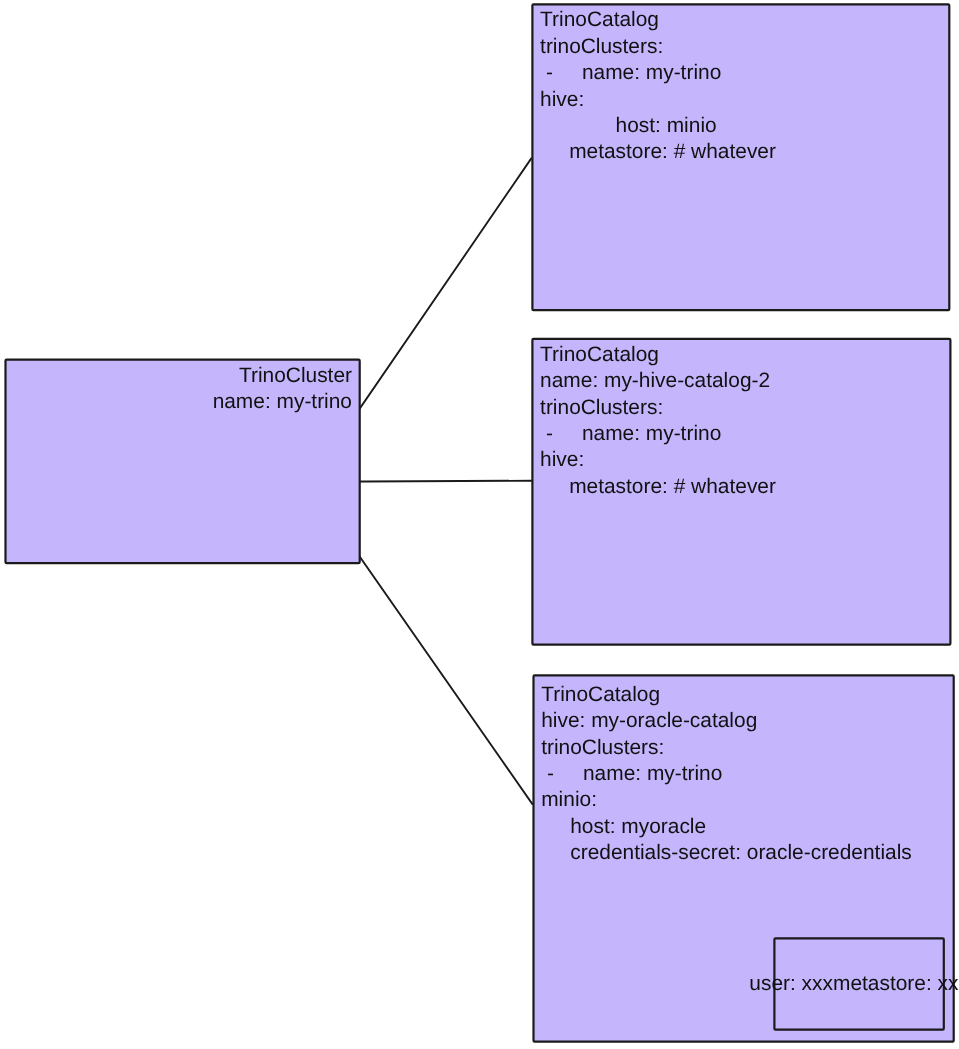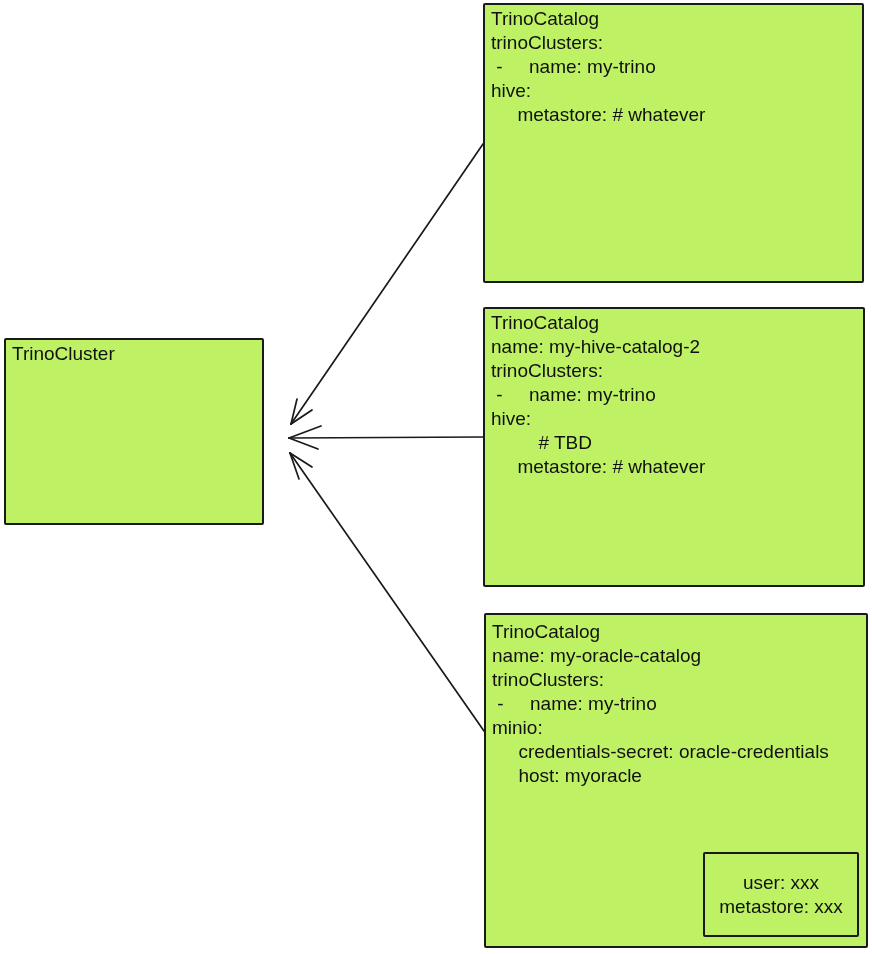--- a/index.html
+++ b/index.html
@@ -22,38 +22,37 @@
     top: 0;
     width: 872px;
     height: 954px;
     z-index: 1;
   }
   .box {
     position: absolute;
     box-sizing: border-box;
     border: 2px solid #1a1a1a;
     border-radius: 2px;
-    background: #bef264;
+    background: #c4b5fd;
     padding: 2px 6px;
     font-size: 19px;
     line-height: 24px;
     z-index: 2;
   }
   .box .yaml-line {
     white-space: pre;
   }
-  #cluster-box   { left: 4px;   top: 338px; width: 260px; height: 187px; }
+  #cluster-box   { left: 4px;   top: 326px; width: 324px; height: 187px; text-align: right; }
   #catalog1-box  { left: 483px; top: 3px;   width: 381px; height: 280px; }
   #catalog2-box  { left: 483px; top: 307px; width: 382px; height: 280px; }
   #catalog3-box  { left: 484px; top: 613px; width: 384px; height: 335px; padding-top: 5px; }
   #secret-box {
     left: 703px; top: 852px; width: 156px; height: 85px;
     z-index: 3;
     display: flex;
-    flex-direction: column;
     justify-content: center;
     align-items: center;
     text-align: center;
   }
   .stroke {
     stroke: #1a1a1a;
     stroke-width: 1.7;
     fill: none;
     stroke-linecap: round;
   }
@@ -85,48 +84,49 @@
 
     <g>
       <path class="stroke" d="M761,816 Q770,834 786,851"></path>
       <path class="stroke" d="M786,851 L779,832"></path>
       <path class="stroke" d="M786,851 Q775,849 765,843"></path>
     </g>
   </svg>
 
   <div class="box" id="cluster-box">
     <div class="yaml-line">TrinoCluster</div>
+    <div class="yaml-line">name: my-trino</div>
   </div>
 
   <div class="box" id="catalog1-box">
     <div class="yaml-line">TrinoCatalog</div>
     <div class="yaml-line">trinoClusters:</div>
     <div class="yaml-line"> -     name: my-trino</div>
     <div class="yaml-line">hive:</div>
+    <div class="yaml-line">             host: minio</div>
     <div class="yaml-line">     metastore: # whatever</div>
   </div>
 
   <div class="box" id="catalog2-box">
     <div class="yaml-line">TrinoCatalog</div>
     <div class="yaml-line">name: my-hive-catalog-2</div>
     <div class="yaml-line">trinoClusters:</div>
     <div class="yaml-line"> -     name: my-trino</div>
     <div class="yaml-line">hive:</div>
-    <div class="yaml-line">         # TBD</div>
     <div class="yaml-line">     metastore: # whatever</div>
   </div>
 
   <div class="box" id="catalog3-box">
     <div class="yaml-line">TrinoCatalog</div>
-    <div class="yaml-line">name: my-oracle-catalog</div>
+    <div class="yaml-line">hive: my-oracle-catalog</div>
     <div class="yaml-line">trinoClusters:</div>
     <div class="yaml-line"> -     name: my-trino</div>
     <div class="yaml-line">minio:</div>
+    <div class="yaml-line">     host: myoracle</div>
     <div class="yaml-line">     credentials-secret: oracle-credentials</div>
-    <div class="yaml-line">     host: myoracle</div>
   </div>
 
   <div class="box" id="secret-box">
     <div class="yaml-line">user: xxx</div>
     <div class="yaml-line">metastore: xxx</div>
   </div>
 
 </div>
 
 </body></html>

